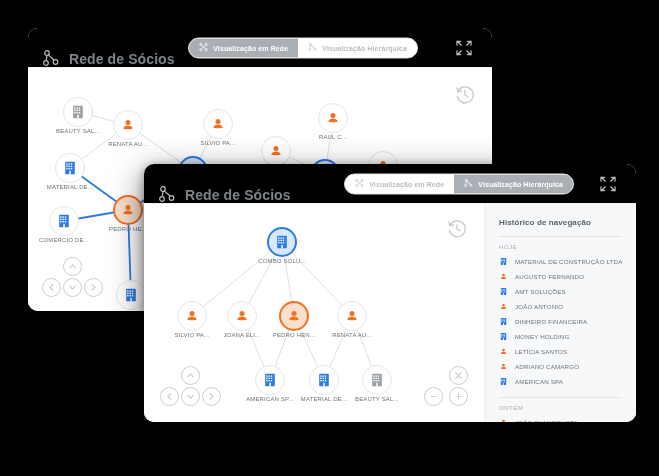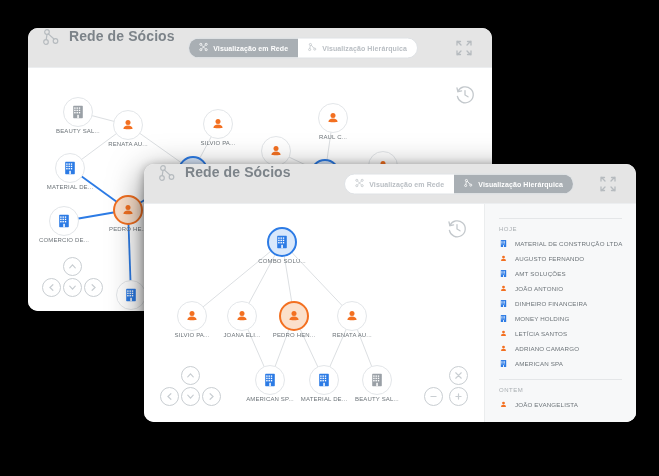--- a/index.html
+++ b/index.html
@@ -17,24 +17,24 @@
     background: #ffffff;
     border-radius: 10px;
     overflow: hidden;
     box-shadow: 0 10px 34px rgba(0,0,0,0.55), 0 2px 10px rgba(0,0,0,0.35);
   }
   .win-back  { left: 28px;  top: 28px;  width: 464px; height: 283px; }
   .win-front { left: 144px; top: 164px; width: 492px; height: 258px; z-index: 5; }
 
   .titlebar {
     height: 40px;
-    display: flex; align-items: flex-start;
+    display: flex; align-items: flex-end;
     padding: 0 14px;
     border-bottom: 1px solid #eceef0;
-    background: #e5e5e5;
+    background: #000000;
     position: relative;
   }
   .logo-icon { width: 18px; height: 18px; flex: 0 0 18px; margin-right: 9px; }
   .win-title {
     font-size: 14px; font-weight: bold; color: #7c8389;
     letter-spacing: .1px; white-space: nowrap;
   }
 
   
   .toggle {
@@ -653,20 +653,21 @@
             </svg>
           </span>
         <span class="ctl-circle" style="left:25px; top:21px;">
           <svg viewBox="0 0 12 12">
               <path d="M3.2 6 H8.8 M6 3.2 V8.8" fill="none" stroke="#c9ced2" stroke-width="1.3" stroke-linecap="round"></path>
             </svg>
           </span>
       </div>
 
       <div class="history">
+        <h3>Histórico de navegação</h3>
         <div class="hsep"></div>
         <div id="history-groups">
             <div class="hgroup-label">HOJE</div>
             <div class="hitem">
               <span class="hico">
                 <svg viewBox="0 0 16 16">
                   <rect x="3.2" y="1.8" width="9.6" height="12.4" rx="0.6" fill="#2c7be5"></rect>
                   <rect x="4.2" y="3.4" width="1.4" height="1.4" fill="#fff"></rect>
                   <rect x="6.5" y="3.4" width="1.4" height="1.4" fill="#fff"></rect>
                   <rect x="8.8" y="3.4" width="1.4" height="1.4" fill="#fff"></rect>

